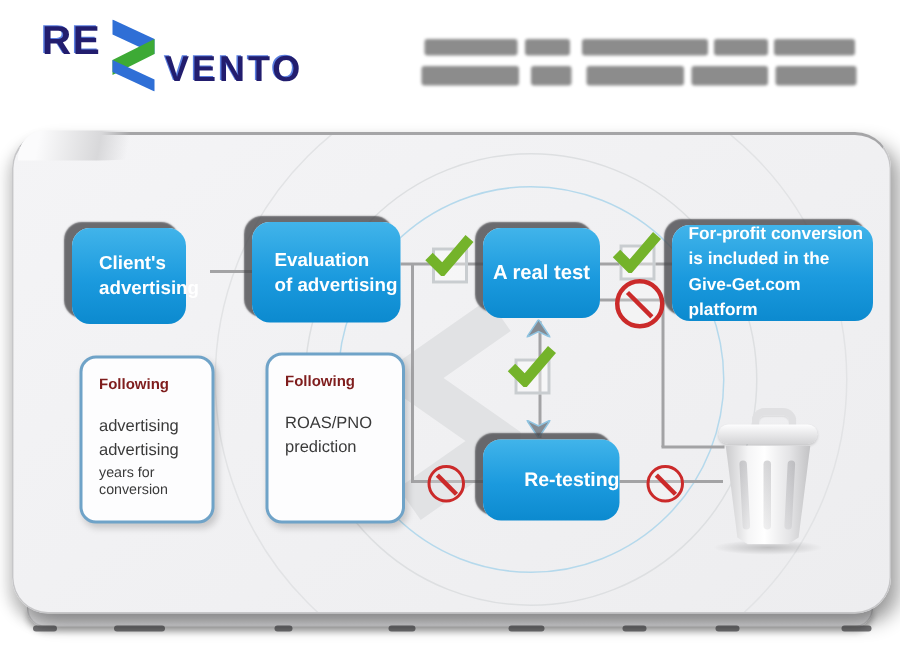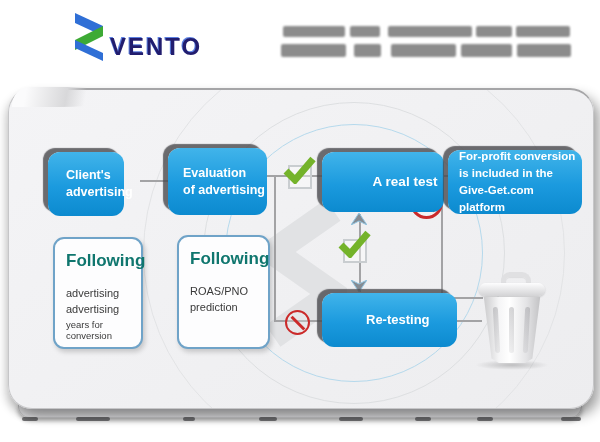--- a/index.html
+++ b/index.html
@@ -36,29 +36,28 @@
   .panel-base{position:absolute;left:18px;top:404px;width:562px;height:13px;
     background:linear-gradient(#f1f1f3,#e1e1e3);border:1px solid #c9c9cb;border-top:none;
     border-radius:0 0 12px 12px;box-shadow:0 3px 4px rgba(0,0,0,.30);z-index:0;}
   .foot{position:absolute;top:417px;height:4px;background:#4a4a4c;opacity:.75;border-radius:2px;z-index:0;}
   
   .bluebox{
     position:absolute;display:flex;align-items:center;color:#ffffff;
     background:linear-gradient(180deg,#41b4ea 0%,#1b9ade 55%,#0c8acf 100%);
     border-radius:12px;box-shadow:-5px -4px 1px rgba(72,72,76,.8);
     z-index:4;
-    padding-left:44px;
   }
   .bluebox span{white-space:pre-line;line-height:1.35;}
   .note{
     position:absolute;background:#fdfdfe;border:2px solid #6fa3c8;border-radius:11px;
     box-shadow:2px 3px 5px rgba(0,0,0,.18);color:#3a3a3a;z-index:4;
     padding:12px 6px 6px 11px;box-sizing:border-box;
   }
-  .note-title{font-size:17px;font-weight:bold;color:#0f766e;margin-bottom:16px;}
+  .note-title{font-size:10px;font-weight:bold;color:#7f1d1d;margin-bottom:16px;}
   .note-line{font-size:11px;margin-bottom:4px;}
   .note-line.small{font-size:9.5px;}
   
   .hline,.vline{position:absolute;background:#a3a3a5;z-index:2;}
   .checkbox{position:absolute;width:20px;height:20px;border:2px solid #c9cdd0;
     background:rgba(252,252,253,.45);z-index:3;}
   .check{position:absolute;z-index:4;}
   .nosign{position:absolute;border:3px solid #cb2a2a;border-radius:50%;
     background:rgba(250,250,250,.25);z-index:4;}
   .nosign::after{content:"";position:absolute;left:8%;top:50%;width:84%;height:3px;
@@ -81,20 +80,21 @@
   .trash .g1{left:12px;transform:rotate(-3deg);}
   .trash .g2{left:27px;}
   .trash .g3{left:42px;transform:rotate(3deg);}
   .trash .shadow{position:absolute;left:-3px;top:88px;width:74px;height:10px;
     background:radial-gradient(ellipse at center,rgba(0,0,0,.20) 0%,rgba(0,0,0,0) 70%);}
 </style>
 </head>
 <body>
 
 <div class="logo">
+  <span class="logo-re">RE</span>
   <svg class="logo-icon" width="34" height="48" viewBox="0 0 34 48">
     <polygon points="3,0 31,13 31,23 3,10" fill="#2f6fd6"></polygon>
     <polygon points="31,13 3,27 3,37 31,23" fill="#3daa35"></polygon>
     <polygon points="3,27 31,40 31,48 3,35" fill="#2f6fd6"></polygon>
   </svg>
   <span class="logo-vento">VENTO</span>
 </div>
 
 <div>
   <div class="redacted" style="left:283px;top:26px;width:62px;height:11px"></div>
@@ -177,21 +177,21 @@
 <div class="bluebox" style="left:322px;top:152px;width:78px;height:60px;font-size:13.5px;font-weight:600;justify-content:center">
   <span>A real test</span>
 </div>
 
 <div class="bluebox" style="left:448px;top:150px;width:134px;height:64px;font-size:11.5px;font-weight:600;padding-left:11px;box-sizing:border-box">
   <span style="line-height:1.5">For-profit conversion
 is included  in the
 Give-Get.com platform</span>
 </div>
 
-<div class="bluebox" style="left:322px;top:293px;width:91px;height:54px;font-size:13px;font-weight:600;justify-content:flex-start">
+<div class="bluebox" style="left:322px;top:293px;width:91px;height:54px;font-size:13px;font-weight:600;justify-content:flex-end">
   <span>Re-testing</span>
 </div>
 
 <div class="note" style="left:53px;top:237px;width:90px;height:112px">
   <div class="note-title">Following</div>
   <div class="note-line">advertising</div>
   <div class="note-line">advertising</div>
   <div class="note-line small">years for conversion</div>
 </div>
 

